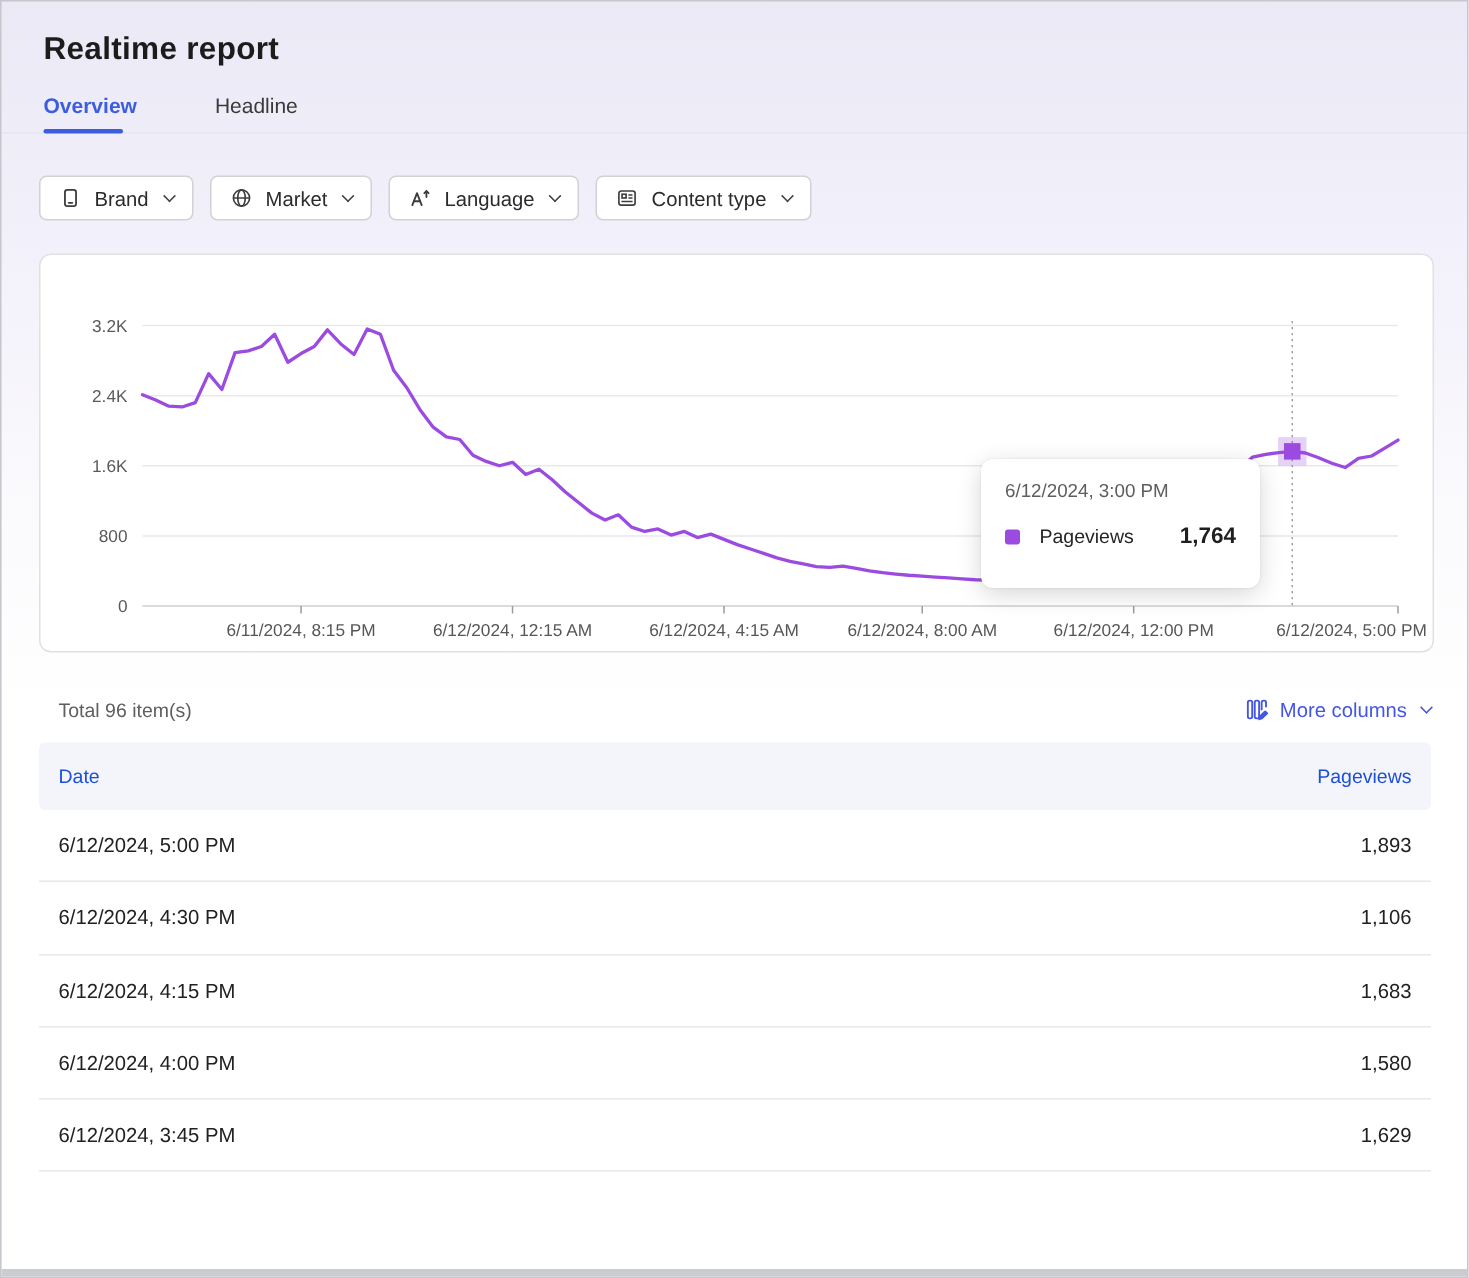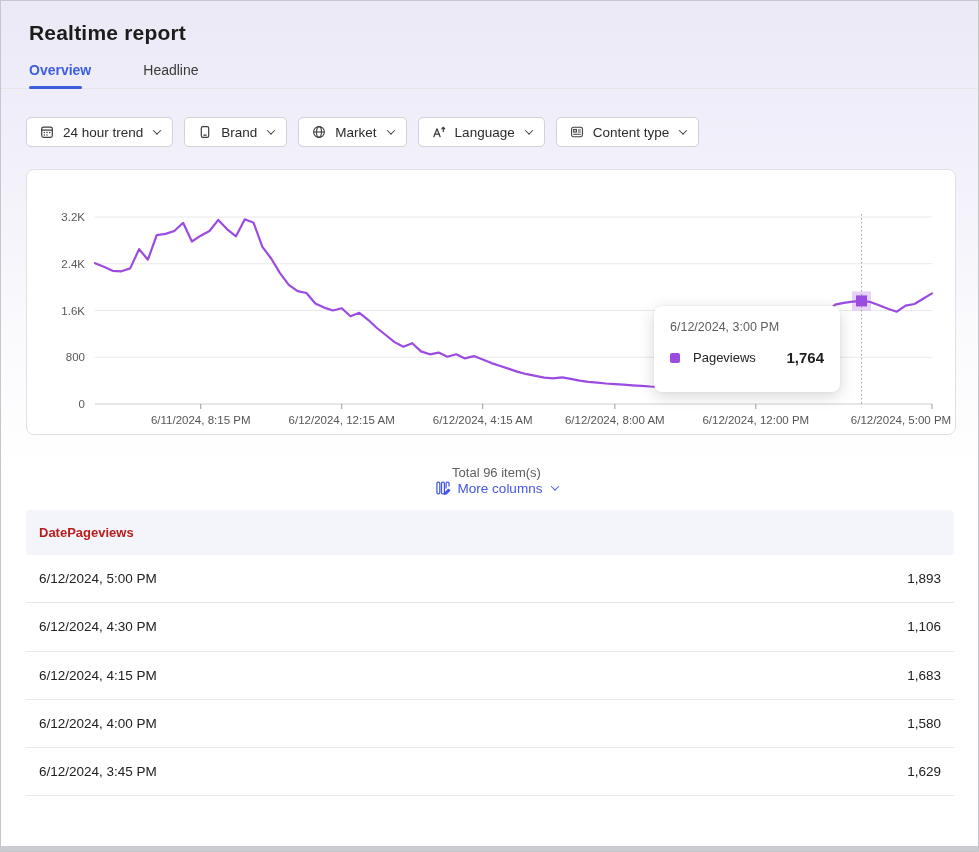--- a/index.html
+++ b/index.html
@@ -31,65 +31,46 @@
   .chart-card svg{ display:block;}
   .tooltip{ position:absolute; left:627px; top:136px; width:186px; height:86px;
     background:#fff; border-radius:8px; box-shadow:0 4px 16px rgba(0,0,0,.16), 0 0 2px rgba(0,0,0,.08);
     padding:14px 16px 0 16px;}
   .tt-date{ font-size:12.5px; color:#5e5e5e;}
   .tt-row{ display:flex; align-items:center; margin-top:15px;}
   .tt-swatch{ width:10px; height:10px; border-radius:2px; background:#9b4be0;}
   .tt-series{ margin-left:13px; font-size:13px; color:#252525;}
   .tt-value{ margin-left:auto; font-size:15px; font-weight:700; color:#1f1f1f;}
   
-  .table-toolbar{ display:flex; align-items:center; justify-content:space-between; margin:30px 24px 0 38px;flex-direction:column;}
+  .table-toolbar{ display:flex; align-items:center; justify-content:space-between; margin:30px 24px 0 38px;}
   .items-count{ font-size:13px; color:#5f5f5f;}
   .more-columns{ display:inline-flex; align-items:center; gap:7px; background:none; border:none;
     font-family:inherit; font-size:13.5px; color:#4456e6; cursor:pointer;}
   
   .table{ margin:14px 24px 0 25px;}
-  .thead{ display:flex; align-items:center; height:45px;
-    background:#f3f5fa; border-radius:4px; padding:0 13px; font-size:13px; font-weight:700; color:#b91c1c;}
+  .thead{ display:flex; justify-content:space-between; align-items:center; height:45px;
+    background:#f3f5fa; border-radius:4px; padding:0 13px; font-size:13px; font-weight:400; color:#1d4ed8;}
   .trow{ display:flex; justify-content:space-between; align-items:center; height:48.3px;
     padding:0 13px; border-bottom:1px solid #e8e8ea; font-size:13.5px; color:#212121; background:transparent; cursor:pointer;}
   .bottom-bar{ position:absolute; left:0; right:0; bottom:0; height:5px; background:#cbccd1;}
 </style>
 </head>
 <body>
 
 <div class="page">
 
   <h1 class="header-title">Realtime report</h1>
 
   <div class="tabbar">
     <button class="tab active">Overview</button>
     <button class="tab">Headline</button>
     <div class="tab-underline"></div>
   </div>
 
   <div class="filter-bar">
-      <button class="filter-btn">
-        <span class="f-icon">
-          <svg width="16" height="16" viewBox="0 0 16 16">
-            <g fill="none" stroke="#3d3d3d" stroke-width="1.2" stroke-linecap="round">
-              <rect x="2.7" y="3.1" width="10.6" height="10.2" rx="1.8"></rect>
-              <path d="M2.7 6.1h10.6"></path>
-            </g>
-            <g fill="#3d3d3d">
-              <circle cx="5.4" cy="8.4" r=".75"></circle>
-              <circle cx="8" cy="8.4" r=".75"></circle>
-              <circle cx="10.6" cy="8.4" r=".75"></circle>
-              <circle cx="5.4" cy="11" r=".75"></circle>
-              <circle cx="8" cy="11" r=".75"></circle>
-            </g>
-          </svg>
-        </span>
-        <span>24 hour trend</span>
-        <span class="chev"></span>
-      </button>
       <button class="filter-btn">
         <span class="f-icon">
           <svg width="16" height="16" viewBox="0 0 16 16">
             <g fill="none" stroke="#3d3d3d" stroke-width="1.2" stroke-linecap="round">
               <rect x="4.3" y="2.6" width="7.4" height="10.8" rx="1.6"></rect>
               <path d="M6.8 11.2h2.4"></path>
             </g>
           </svg>
         </span>
         <span>Brand</span>

